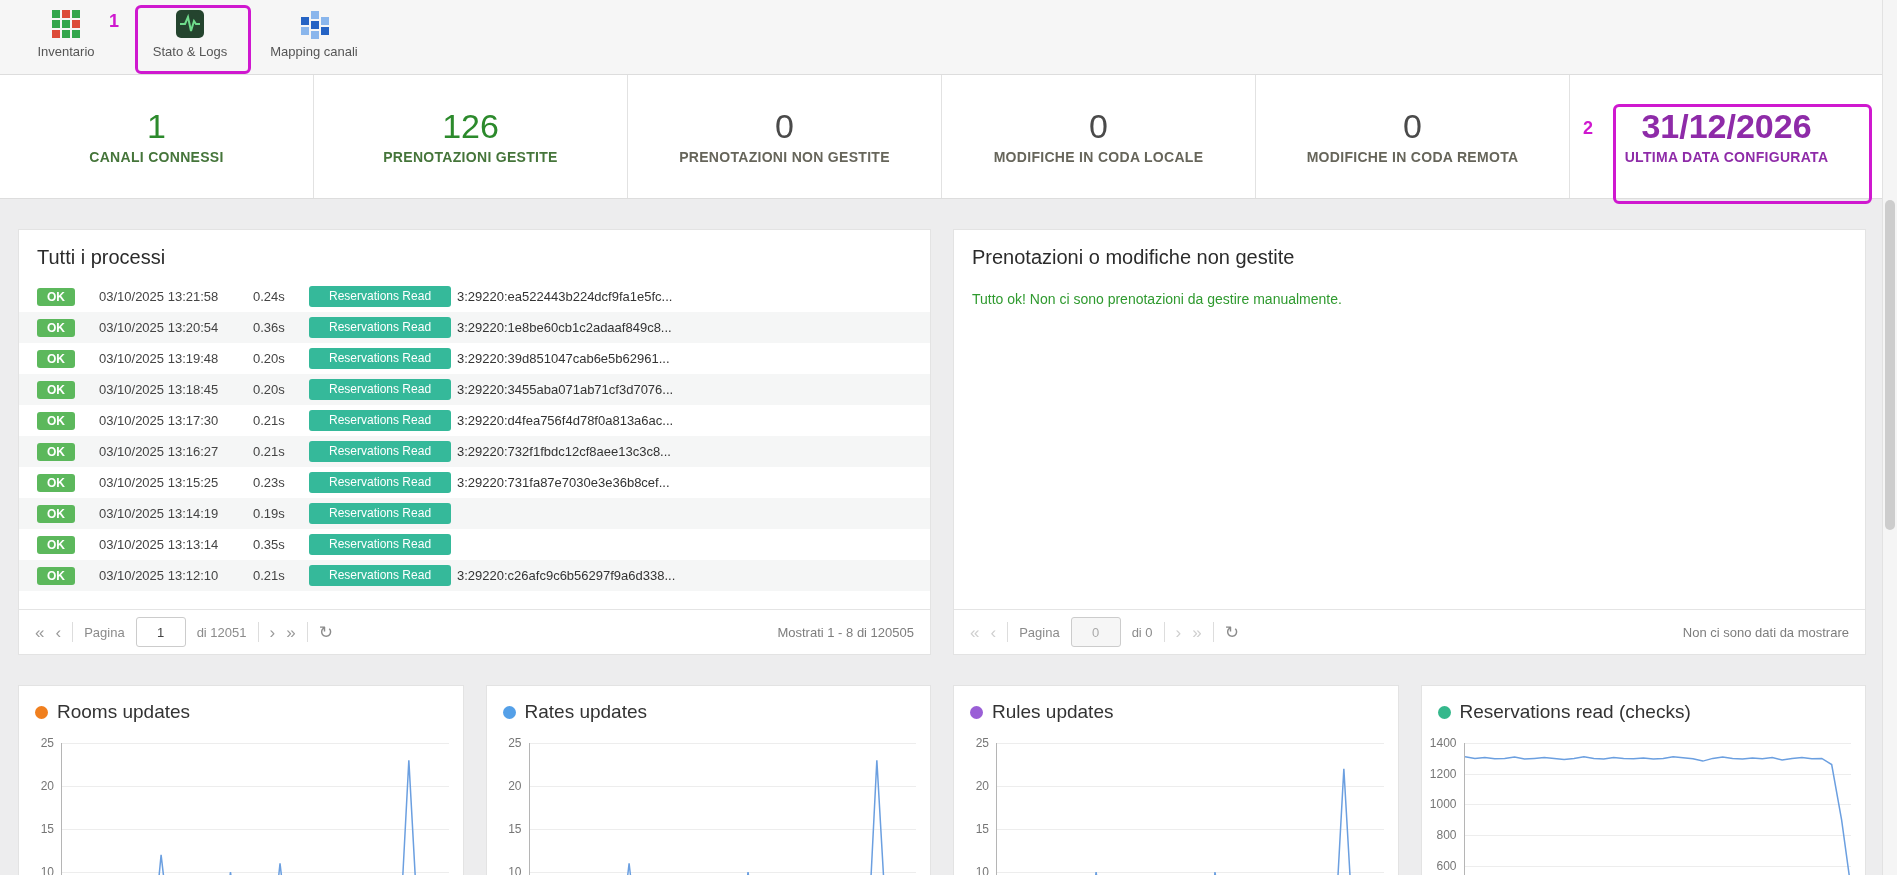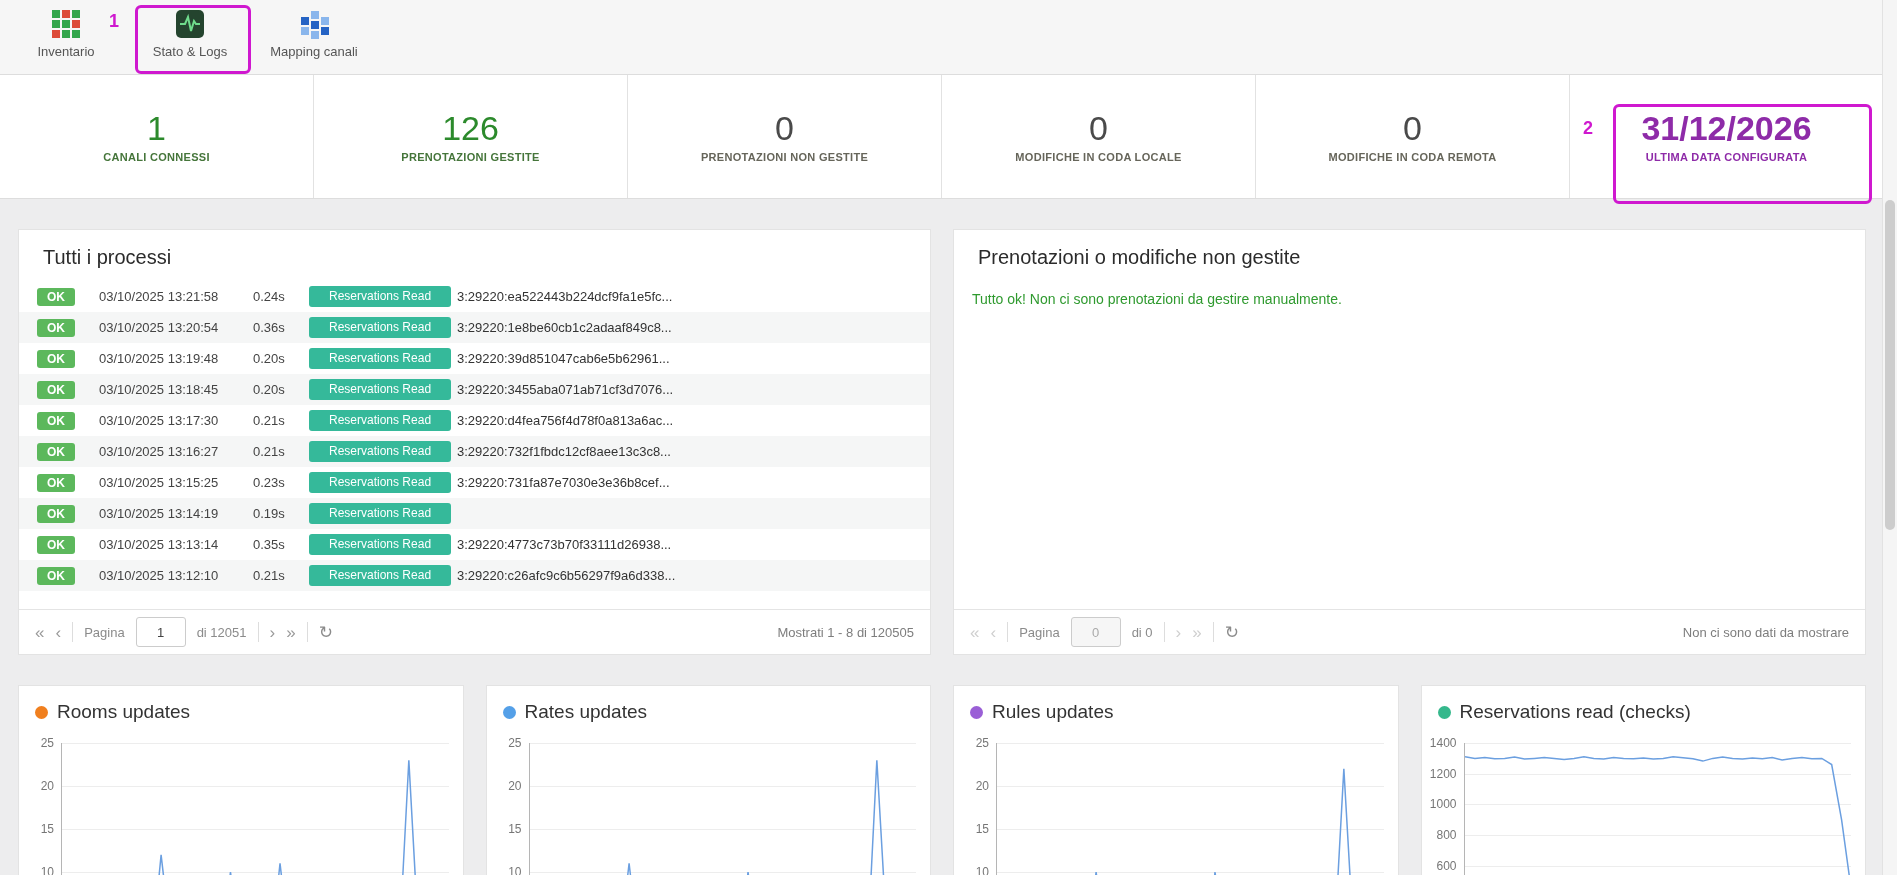--- a/index.html
+++ b/index.html
@@ -26,37 +26,37 @@
   .stats{
     height:123px;background:#fff;border-bottom:1px solid #ddd;
     display:flex;width:1883px;
   }
   .stat{
     flex:1;display:flex;flex-direction:column;align-items:center;justify-content:center;
     border-left:1px solid #e2e2e2;
   }
   .stat:first-child{border-left:none;}
   .stat-value{font-size:34px;line-height:1;}
-  .stat-label{font-size:11px;font-weight:bold;letter-spacing:.3px;margin-top:6px;}
+  .stat-label{font-size:14px;font-weight:bold;letter-spacing:.3px;margin-top:6px;}
   .stat.green .stat-value{color:#2c8a2c;}
   .stat.green .stat-label{color:#45753a;}
   .stat.neutral .stat-value{color:#4a4a4a;}
   .stat.neutral .stat-label{color:#66655a;}
   .stat.purple .stat-value{color:#8e2ba8;font-weight:bold;}
   .stat.purple .stat-label{color:#8e2ba8;}
 
   
   .main{padding:30px 31px 0 18px;}
   .panels-row{display:grid;grid-template-columns:1fr 1fr;gap:22px;}
   .panel{
     background:#fff;border:1px solid #e3e3e3;
     display:flex;flex-direction:column;
   }
   .big-panel{height:424px;}
-  .panel-title{font-size:20px;color:#2b2b2b;padding:16px 24px 12px;}
+  .panel-title{font-size:20px;color:#2b2b2b;padding:16px 18px 12px;}
 
   
   .ptable{}
   .trow{
     display:grid;grid-template-columns:62px 154px 56px 148px 1fr;
     align-items:center;height:31px;padding-left:18px;font-size:13px;color:#444;
   }
   .trow:nth-child(even){background:#f5f6f6;}
   .ok-badge{
     justify-self:start;background:#5cb85c;color:#fff;font-size:12px;font-weight:bold;
@@ -262,21 +262,20 @@
     <span class="cell ts">03/10/2025 13:14:19</span>
     <span class="cell dur">0.19s</span>
     <span class="type-badge">Reservations Read</span>
   </div>
 
   <div class="trow">
     <span class="ok-badge">OK</span>
     <span class="cell ts">03/10/2025 13:13:14</span>
     <span class="cell dur">0.35s</span>
     <span class="type-badge">Reservations Read</span>
-    <span class="cell hash">3:29220:4773c73b70f33111d26938...</span>
   </div>
 
   <div class="trow">
     <span class="ok-badge">OK</span>
     <span class="cell ts">03/10/2025 13:12:10</span>
     <span class="cell dur">0.21s</span>
     <span class="type-badge">Reservations Read</span>
     <span class="cell hash">3:29220:c26afc9c6b56297f9a6d338...</span>
   </div>
 </div>

